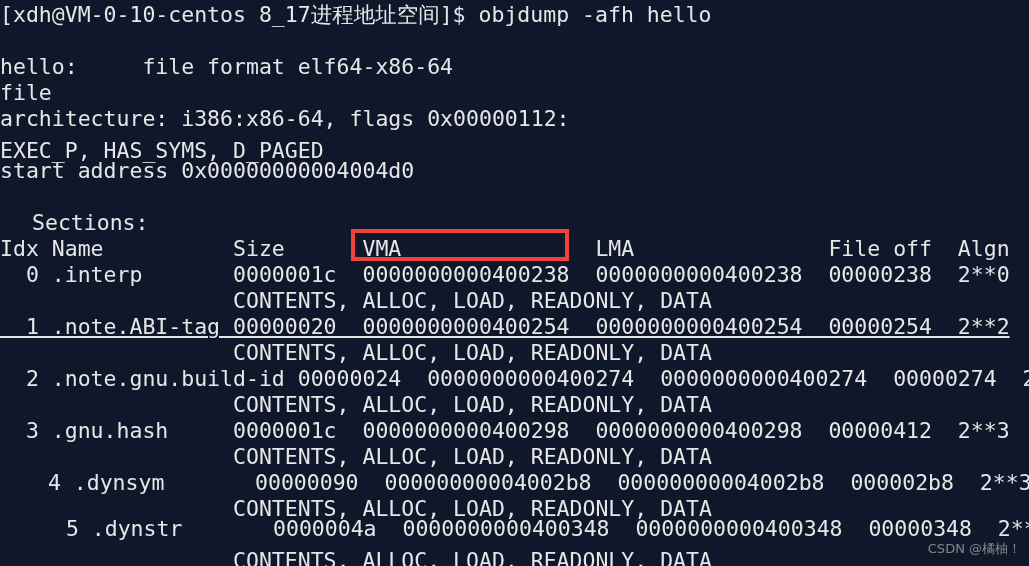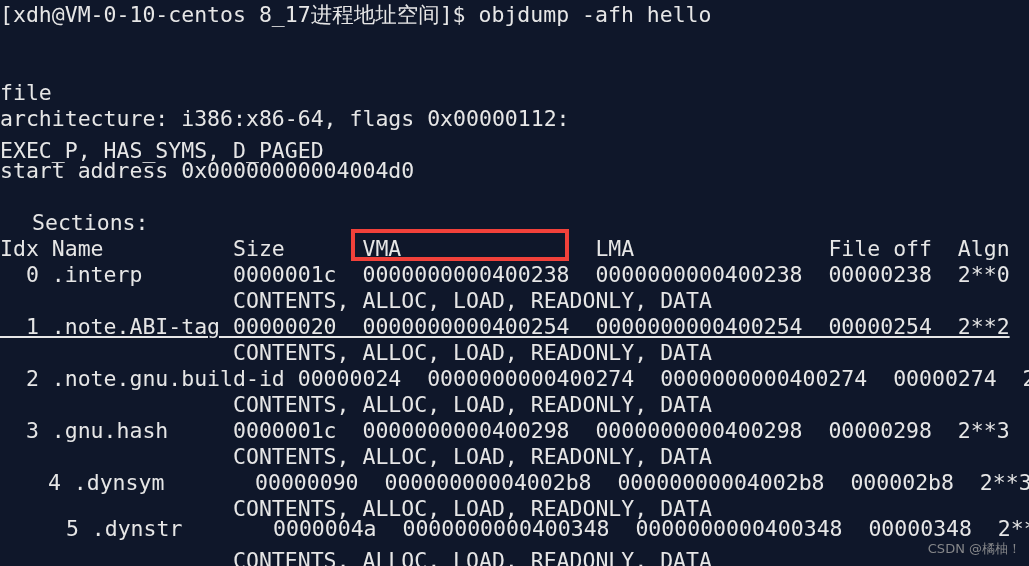--- a/index.html
+++ b/index.html
@@ -58,20 +58,21 @@
     opacity: 0.85;
   }
 </style>
 </head>
 <body>
 
 <div id="terminal">
 
   <div class="line cjk" style="top:2px;">[xdh@VM-0-10-centos 8_17进程地址空间]$ objdump -afh hello</div>
 
+  <div class="line" style="top:54px;">hello:     file format elf64-x86-64</div>
 
   <div class="line" style="top:80px;">file</div>
 
   <div class="line" style="top:106px;">architecture: i386:x86-64, flags 0x00000112:</div>
 
   <div class="line" style="top:138px;">EXEC_P, HAS_SYMS, D_PAGED</div>
 
   <div class="line" style="top:158px;">start address 0x00000000004004d0</div>
 
   <div class="line" style="top:184px;"></div>
@@ -82,21 +83,21 @@
 
   <div class="line" style="top:262px;">  0 .interp       0000001c  0000000000400238  0000000000400238  00000238  2**0</div>
   <div class="line" style="top:288px;">                  CONTENTS, ALLOC, LOAD, READONLY, DATA</div>
 
   <div class="line" style="top:314px;text-decoration:underline;">  1 .note.ABI-tag 00000020  0000000000400254  0000000000400254  00000254  2**2</div>
   <div class="line" style="top:340px;">                  CONTENTS, ALLOC, LOAD, READONLY, DATA</div>
 
   <div class="line" style="top:366px;">  2 .note.gnu.build-id 00000024  0000000000400274  0000000000400274  00000274  2**3</div>
   <div class="line" style="top:392px;">                  CONTENTS, ALLOC, LOAD, READONLY, DATA</div>
 
-  <div class="line" style="top:418px;">  3 .gnu.hash     0000001c  0000000000400298  0000000000400298  00000298  2**3</div>
+  <div class="line" style="top:418px;">  3 .gnu.hash     0000001c  0000000000400298  0000000000400298  00000412  2**3</div>
   <div class="line" style="top:444px;">                  CONTENTS, ALLOC, LOAD, READONLY, DATA</div>
 
   <div class="line" style="top:470px;margin-left:22px;">  4 .dynsym       00000090  00000000004002b8  00000000004002b8  000002b8  2**3</div>
   <div class="line" style="top:496px;">                  CONTENTS, ALLOC, LOAD, READONLY, DATA</div>
 
   <div class="line" style="top:516px;margin-left:40px;">  5 .dynstr       0000004a  0000000000400348  0000000000400348  00000348  2**0</div>
   <div class="line" style="top:548px;">                  CONTENTS, ALLOC, LOAD, READONLY, DATA</div>
 
   <div id="vma-highlight"></div>
 

